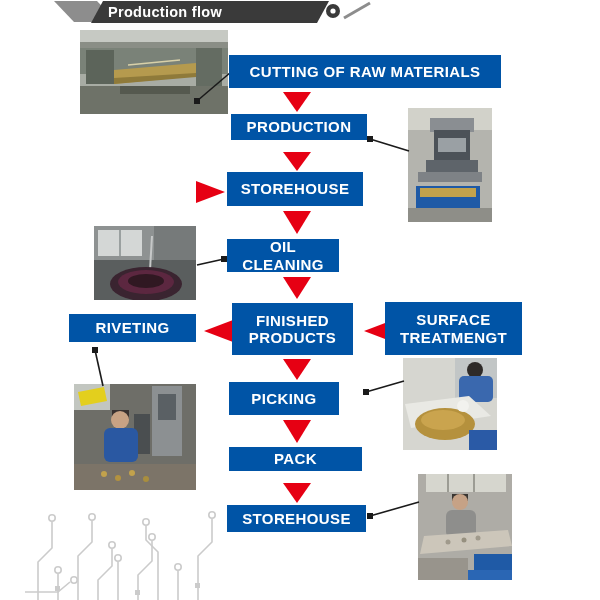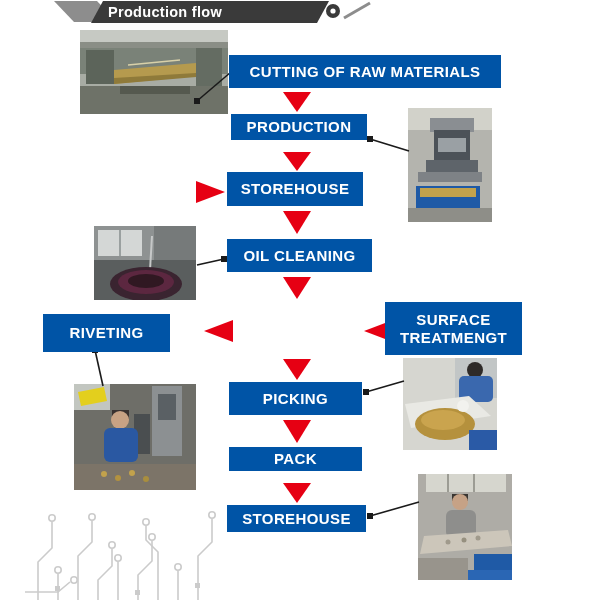--- a/index.html
+++ b/index.html
@@ -191,34 +191,37 @@
 
   <div class="box" style="left:229px;top:55px;width:272px;height:33px">
     <span>CUTTING OF RAW MATERIALS</span>
   </div>
   <div class="box" style="left:231px;top:114px;width:136px;height:26px">
     <span>PRODUCTION</span>
   </div>
   <div class="box" style="left:227px;top:172px;width:136px;height:34px">
     <span>STOREHOUSE</span>
   </div>
-  <div class="box" style="left:227px;top:239px;width:145px;height:33px">
+  <div class="box" style="left:227px;top:239px;width:112px;height:33px">
     <span>OIL CLEANING</span>
   </div>
-  <div class="box" style="left:229px;top:382px;width:133px;height:33px">
+  <div class="box" style="left:232px;top:303px;width:121px;height:52px">
+    <span>FINISHED PRODUCTS</span>
+  </div>
+  <div class="box" style="left:229px;top:382px;width:110px;height:33px">
     <span>PICKING</span>
   </div>
   <div class="box" style="left:229px;top:447px;width:133px;height:24px">
     <span>PACK</span>
   </div>
   <div class="box" style="left:227px;top:505px;width:139px;height:27px">
     <span>STOREHOUSE</span>
   </div>
 
-  <div class="box" style="left:43px;top:314px;width:127px;height:38px">
+  <div class="box" style="left:69px;top:314px;width:127px;height:28px">
     <span>RIVETING</span>
   </div>
   <div class="box" style="left:385px;top:302px;width:137px;height:53px">
     <span>SURFACE TREATMENGT</span>
   </div>
 
   <div class="banner-title">Production flow</div>
 
 </div>
 

